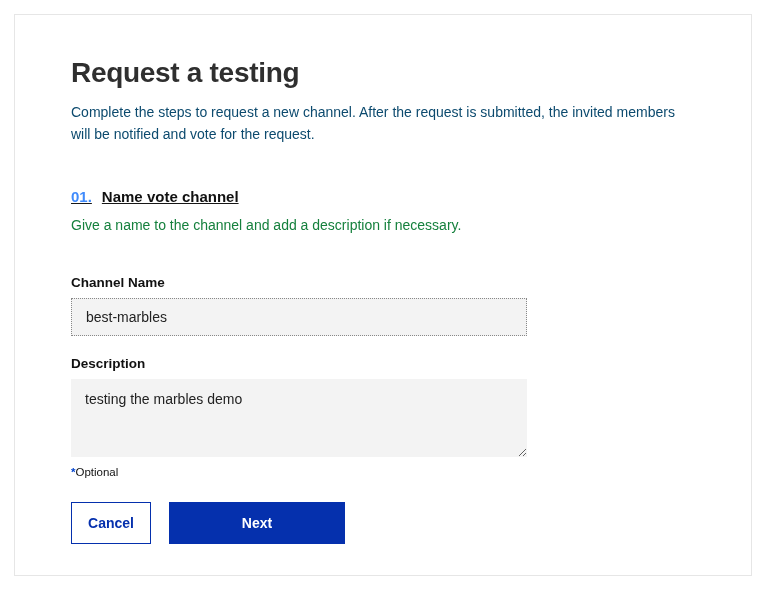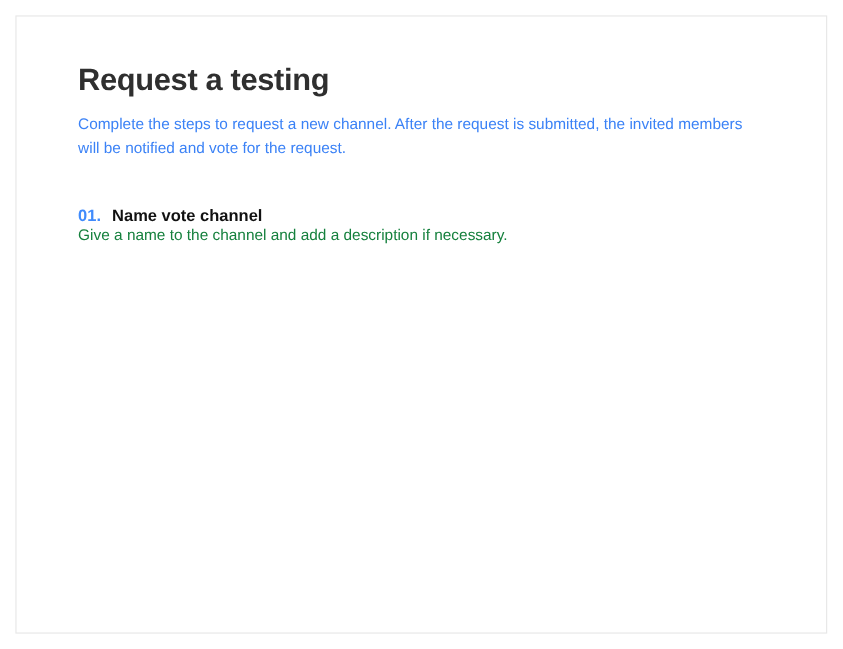--- a/index.html
+++ b/index.html
@@ -20,29 +20,30 @@
     }
     h1 {
       font-size: 28px;
       font-weight: 700;
       color: #2f2f2f;
       margin-bottom: 12px;
       letter-spacing: -0.3px;
     }
     .subtitle {
       font-size: 14px;
-      color: #3b82f6;
+      color: #0c4a6e;
       line-height: 1.6;
       margin-bottom: 42px;
     }
     .step-head {
       display: flex;
       align-items: baseline;
       gap: 10px;
-      margin-bottom: 0;
+      margin-bottom: 12px;
+      text-decoration: underline;
     }
     .step-num {
       color: #408bfc;
       font-weight: 600;
       font-size: 15px;
     }
     .step-title {
       font-weight: 700;
       font-size: 15px;
       color: #111;
@@ -122,13 +123,26 @@
 <div class="panel">
   <h1>Request a testing</h1>
   <p class="subtitle">Complete the steps to request a new channel. After the request is submitted, the invited members will be notified and vote for the request.</p>
 
   <div class="step-head">
     <span class="step-num">01.</span>
     <span class="step-title">Name vote channel</span>
   </div>
   <p class="step-desc">Give a name to the channel and add a description if necessary.</p>
 
+  <div class="form">
+    <label class="field-label">Channel Name</label>
+    <input type="text" class="text-input" value="best-marbles" style="">
+
+    <label class="field-label">Description</label>
+    <textarea class="textarea" style="">testing the marbles demo</textarea>
+    <div class="optional"><b>*</b><span>Optional</span></div>
+
+    <div class="buttons">
+      <button class="btn btn-cancel">Cancel</button>
+      <button class="btn btn-next">Next</button>
+    </div>
+  </div>
 </div>
 
 </body></html>

